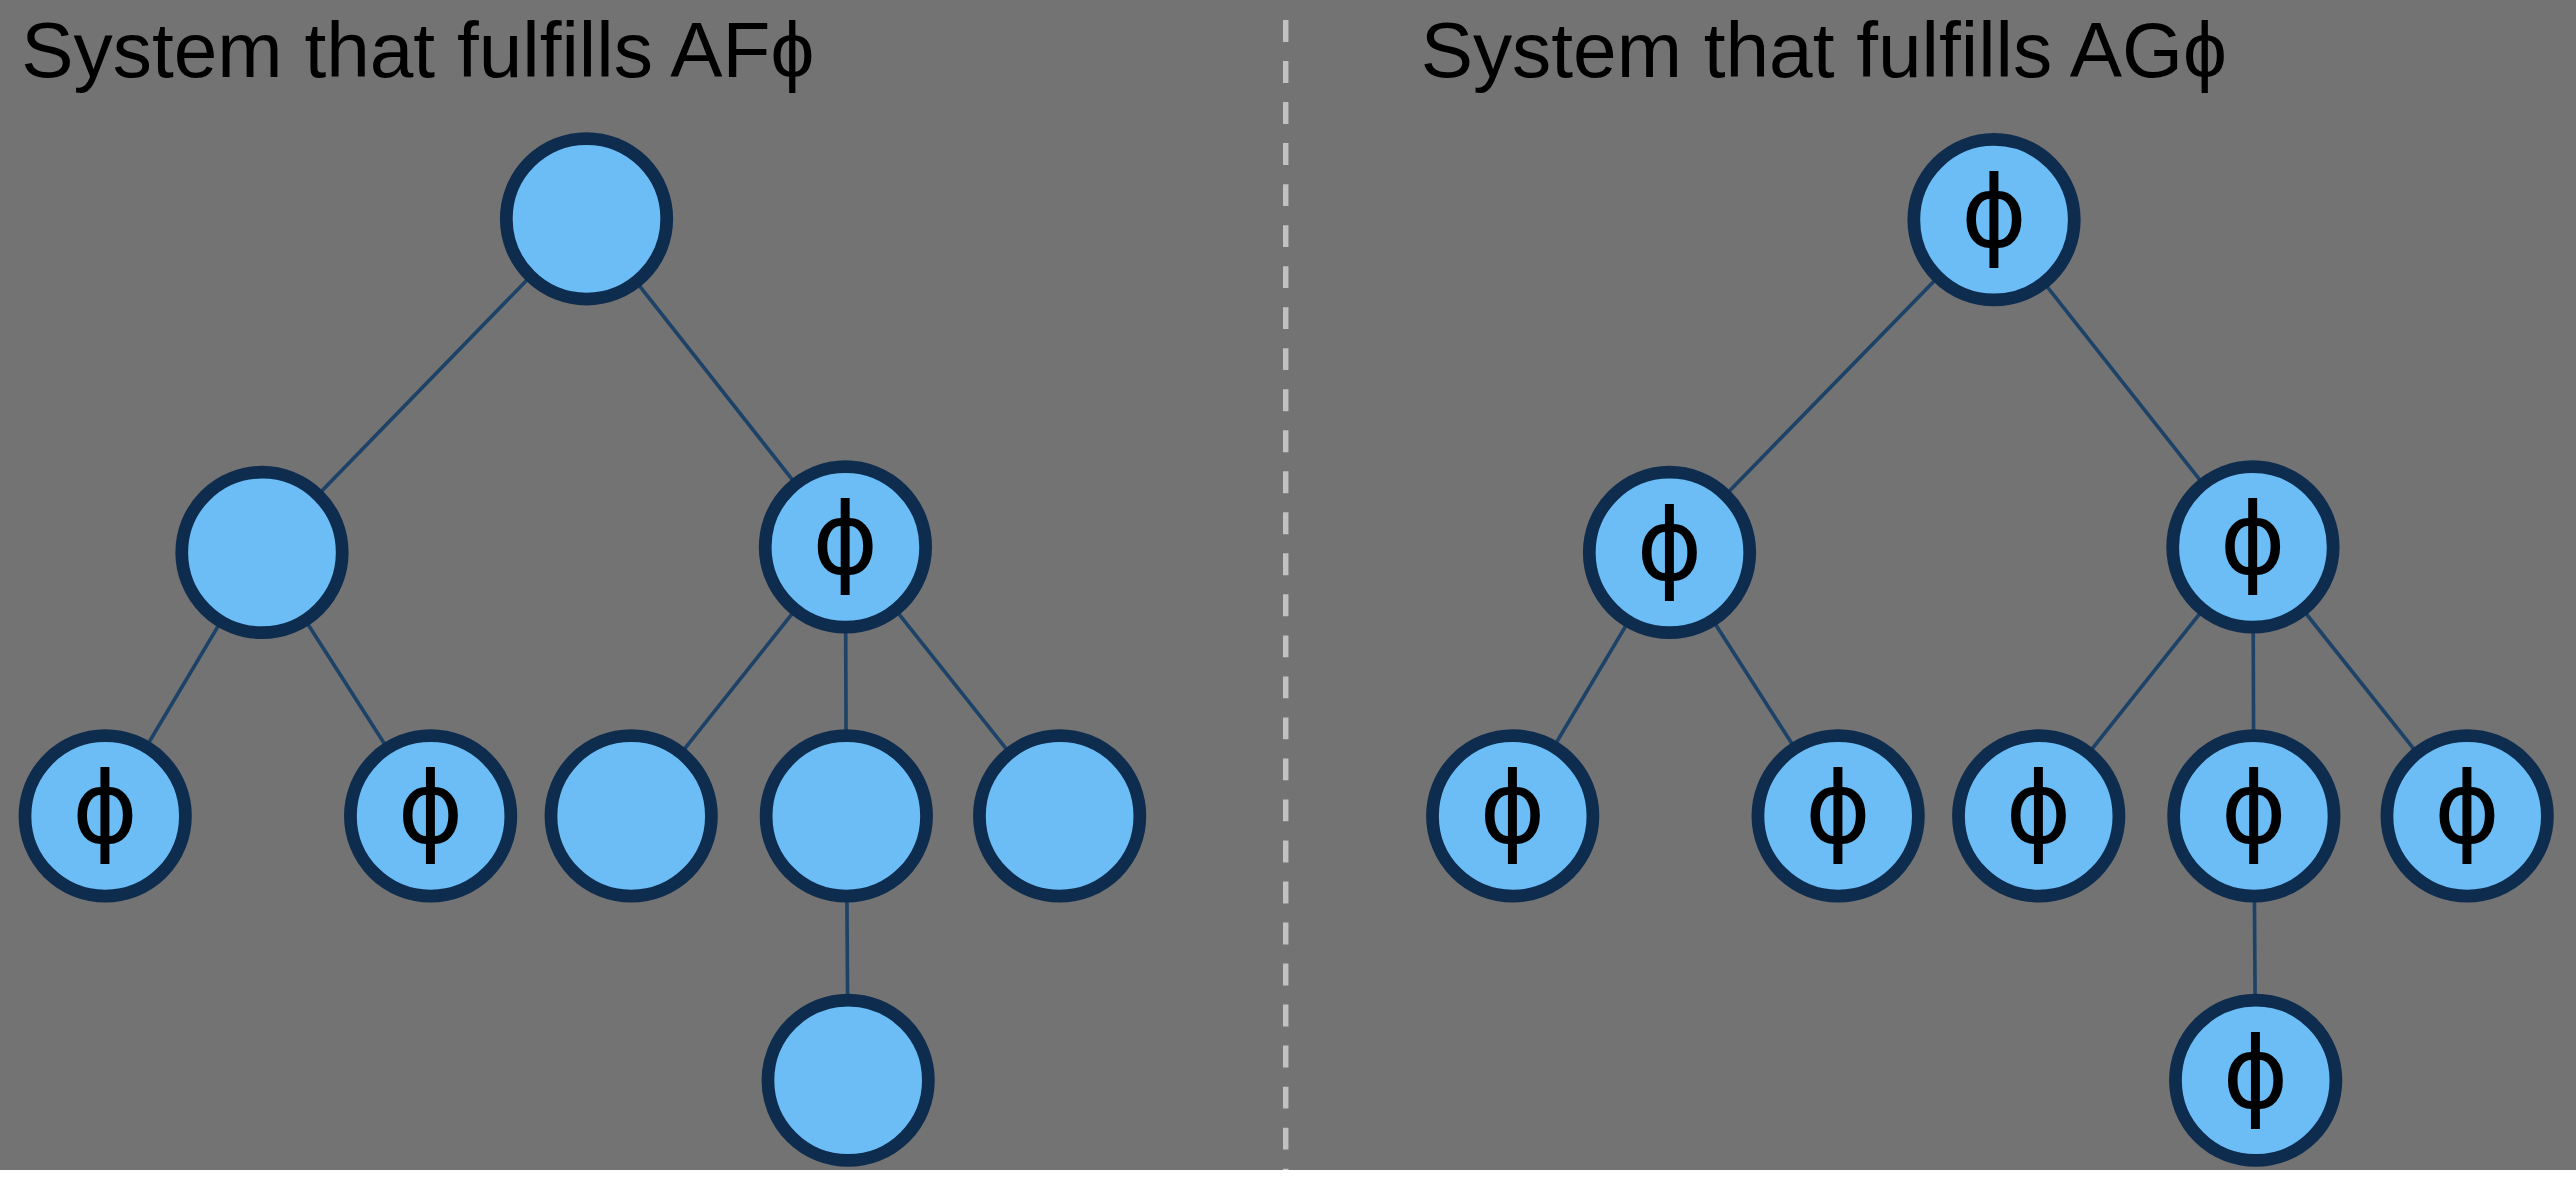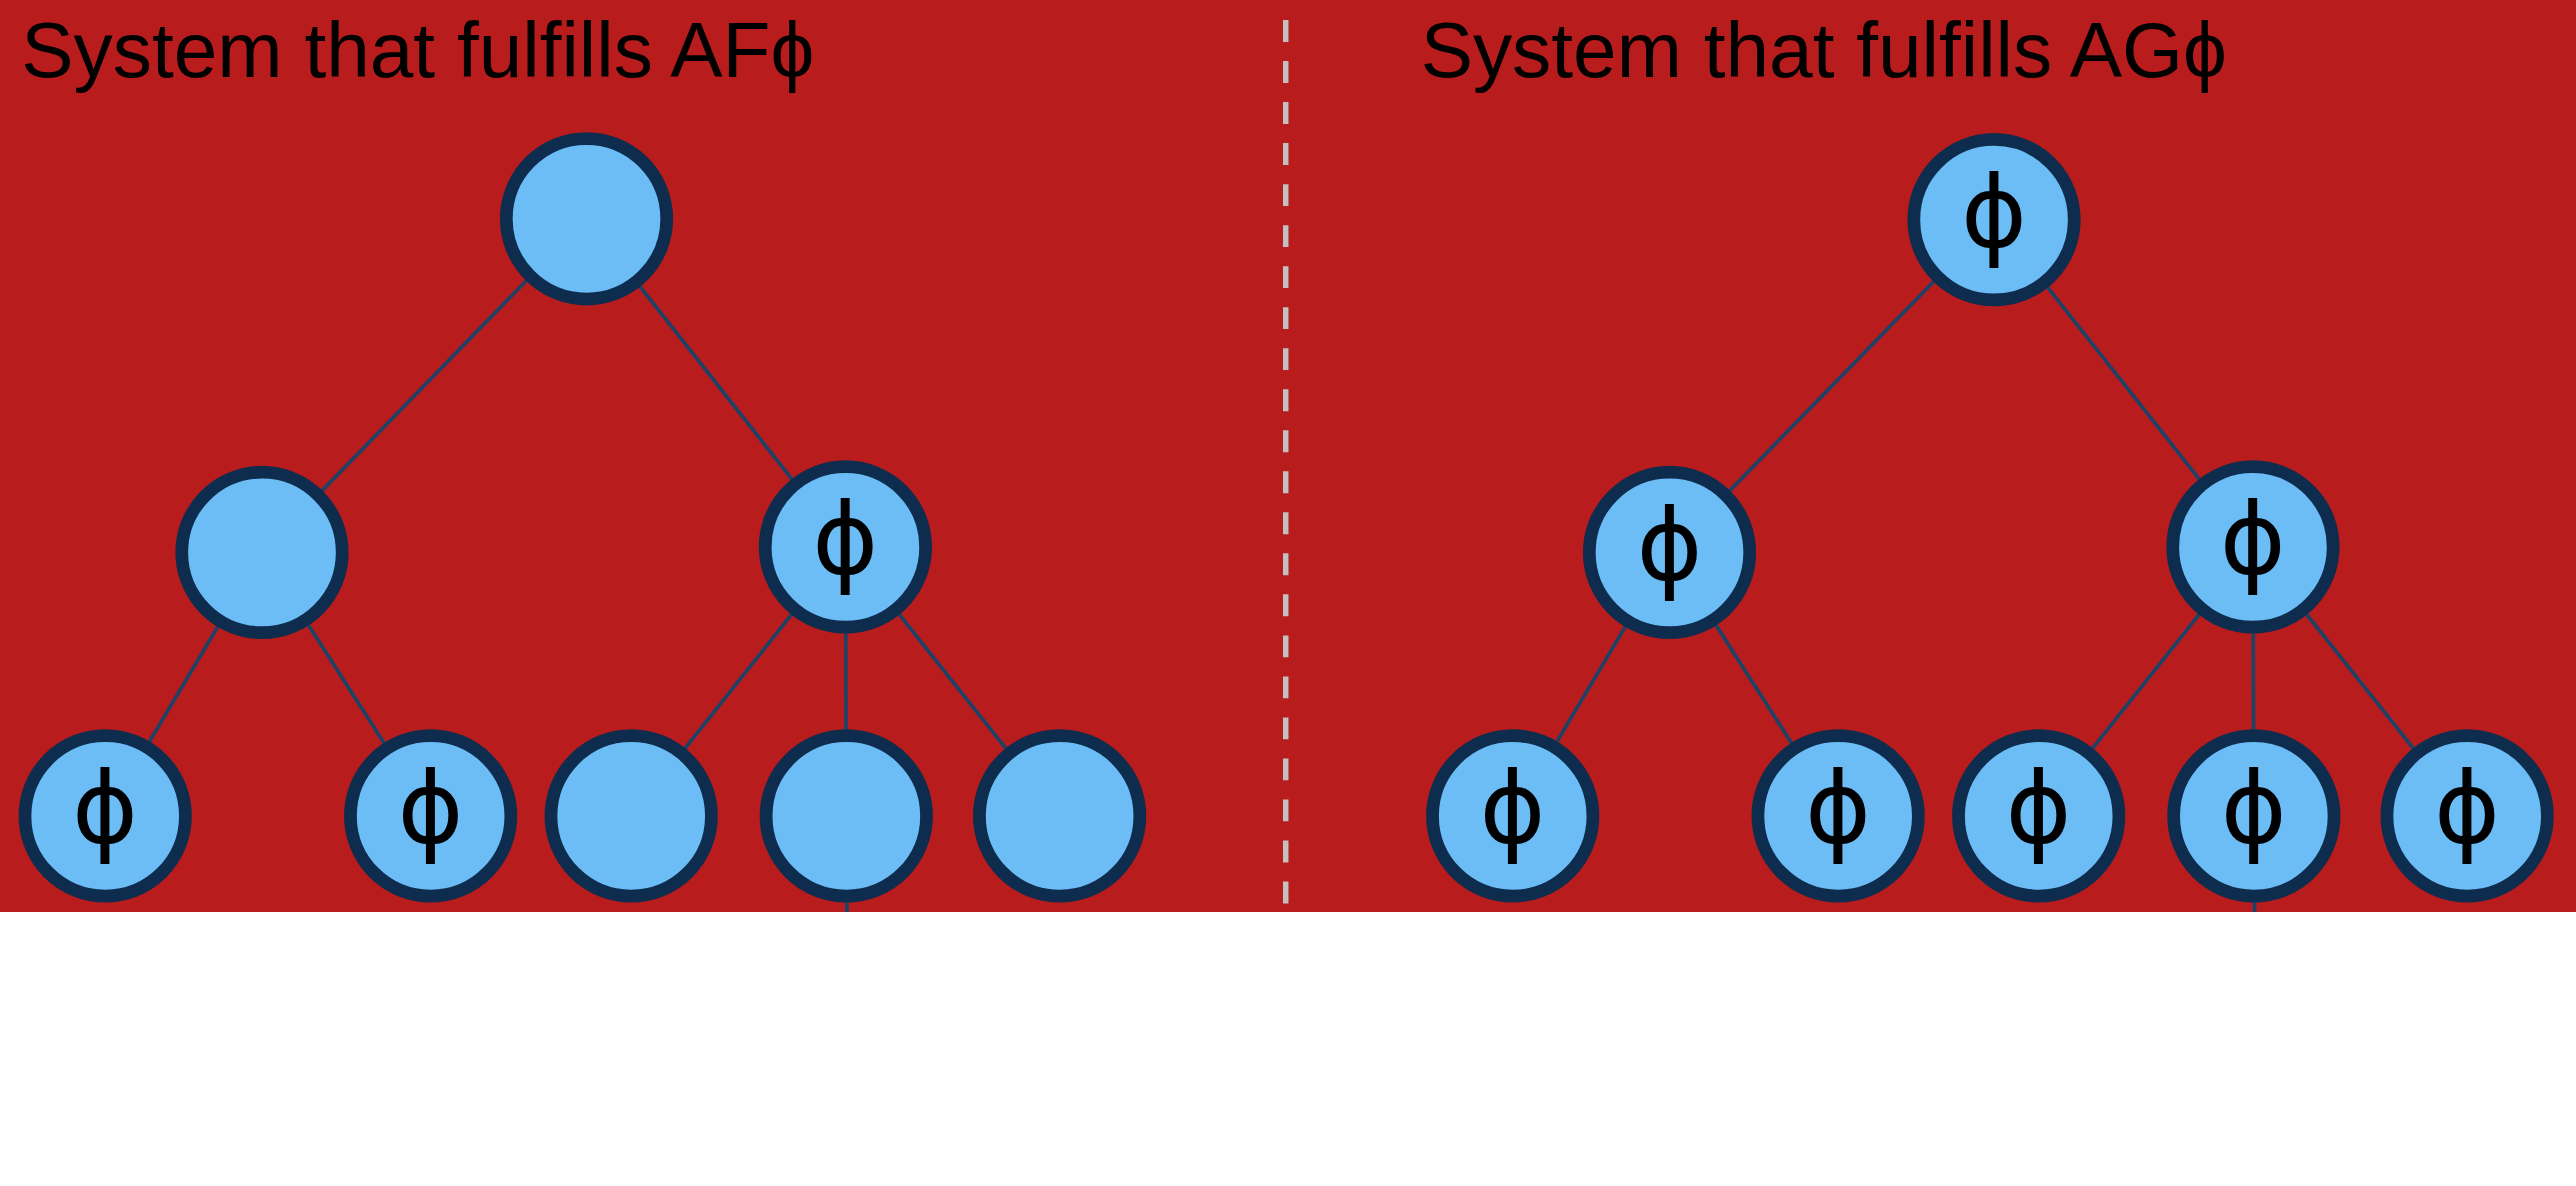--- a/index.html
+++ b/index.html
@@ -2,23 +2,23 @@
 <html style="font-size:14.6px"><head>
 <meta charset="utf-8">
 <style>
   html, body {
     margin: 0;
     padding: 0;
     background: #ffffff;
   }
   .stage-wrap {
     width: 2576px;
-    height: 912px;
+    height: 1170px;
     overflow: hidden;
-    background: #b91c1c;
+    background: #737373;
   }
   svg.stage {
     display: block;
     width: 2576px;
     height: 1186px;
   }
   .panel-title {
     font-family: "Liberation Sans", "DejaVu Sans", sans-serif;
     font-size: 86px;
     fill: #000000;

